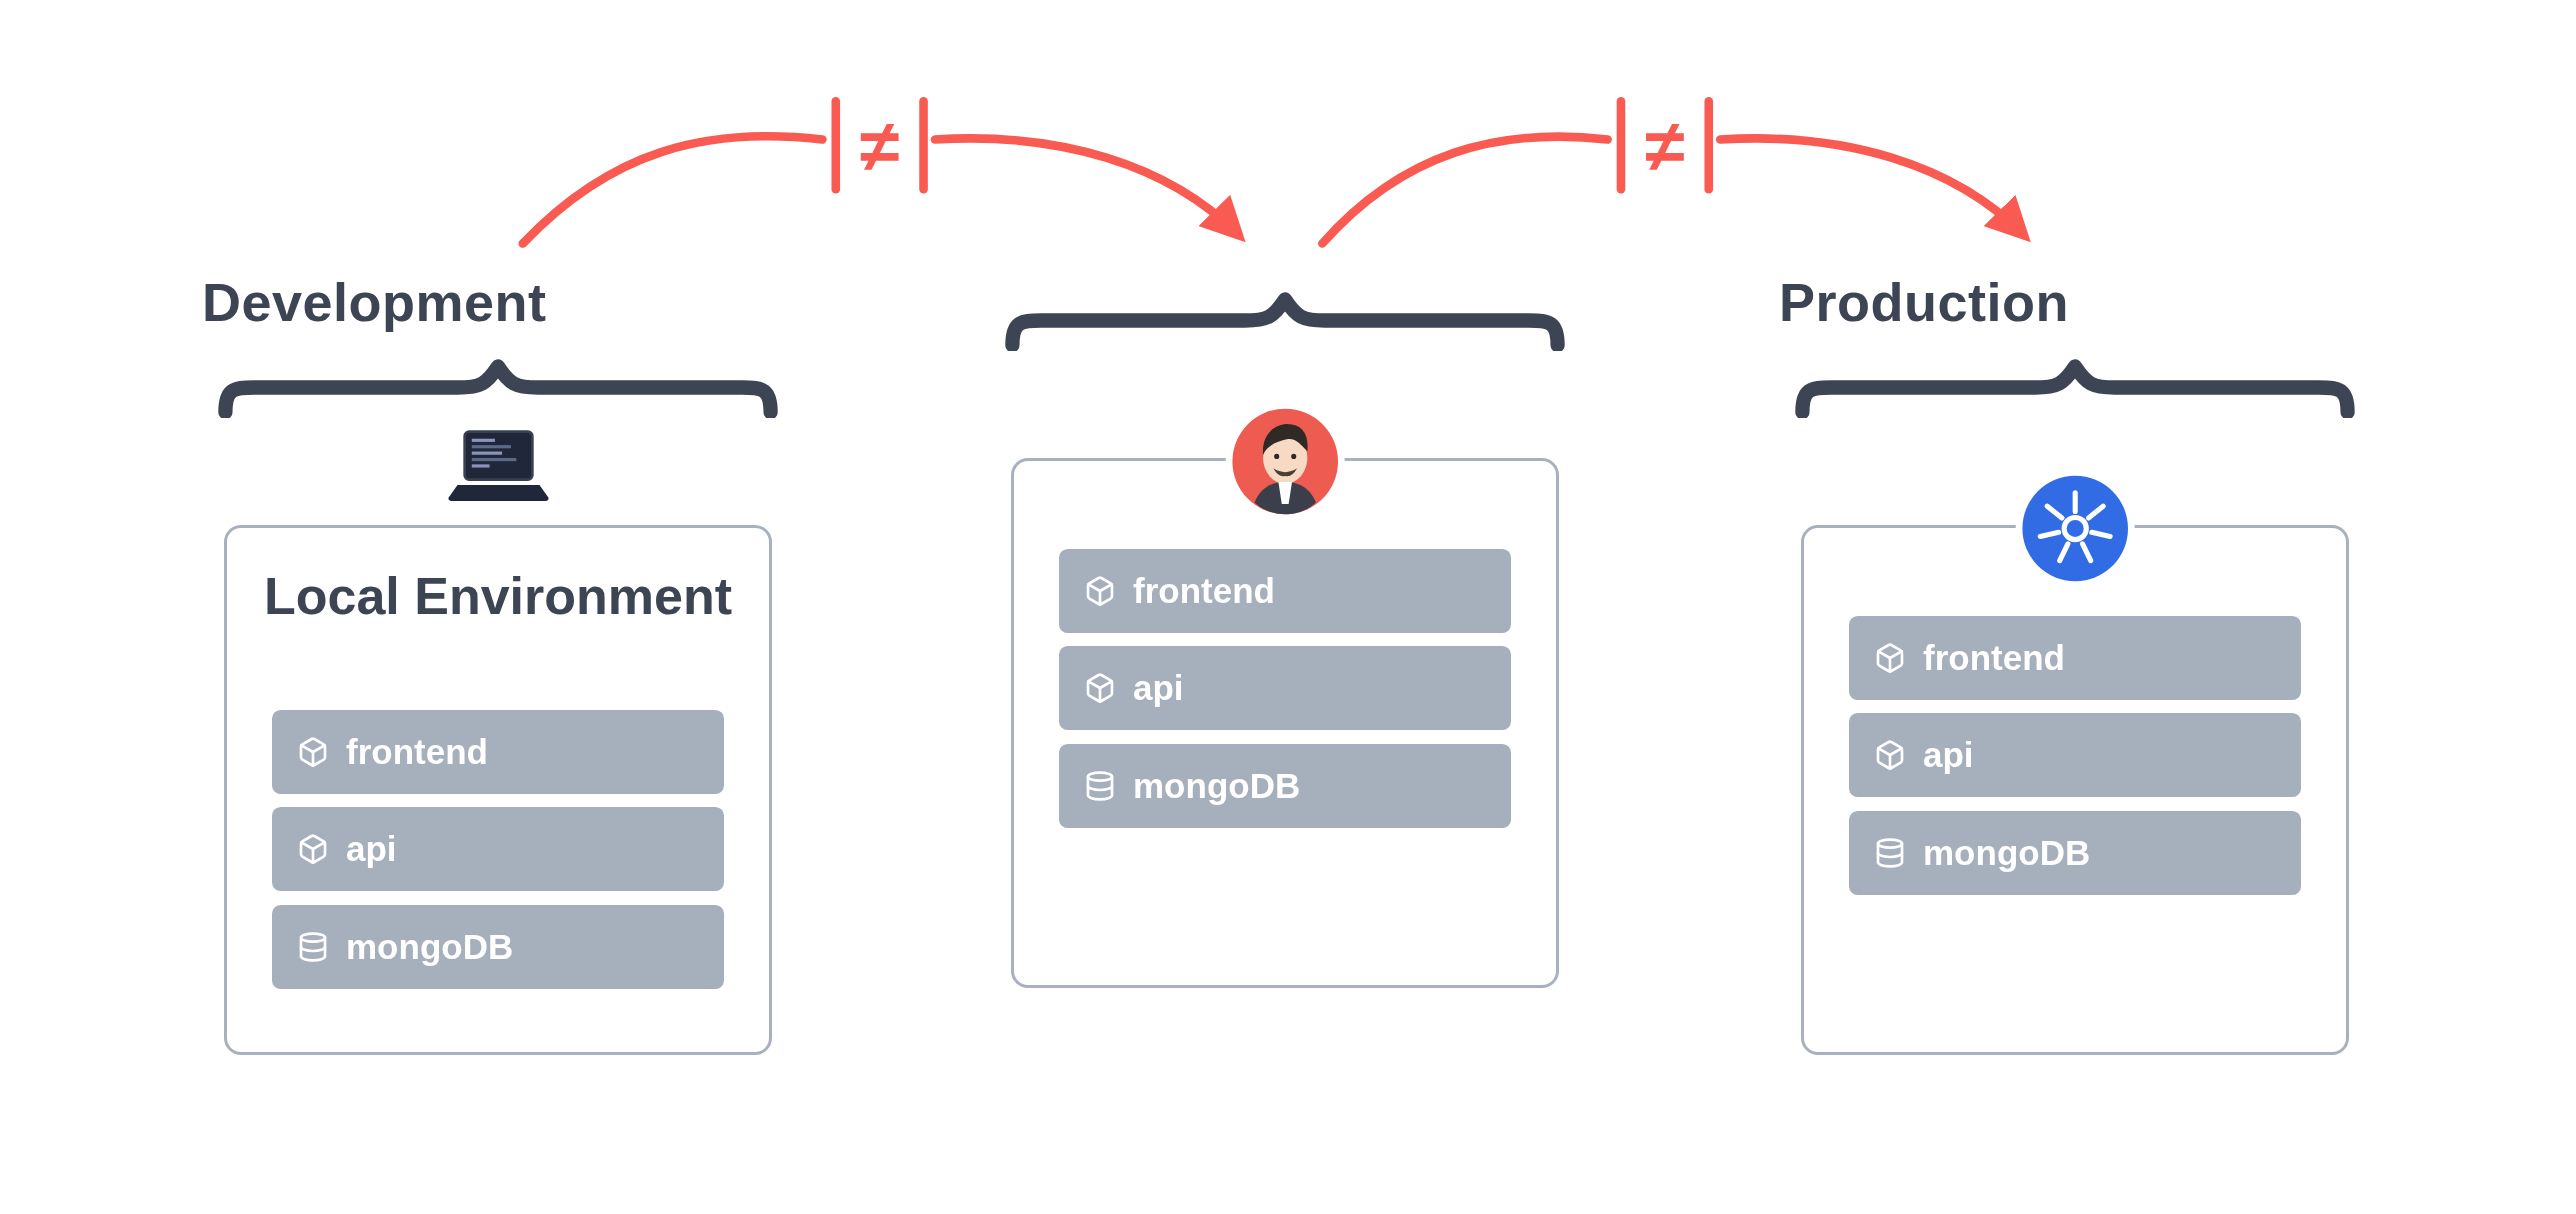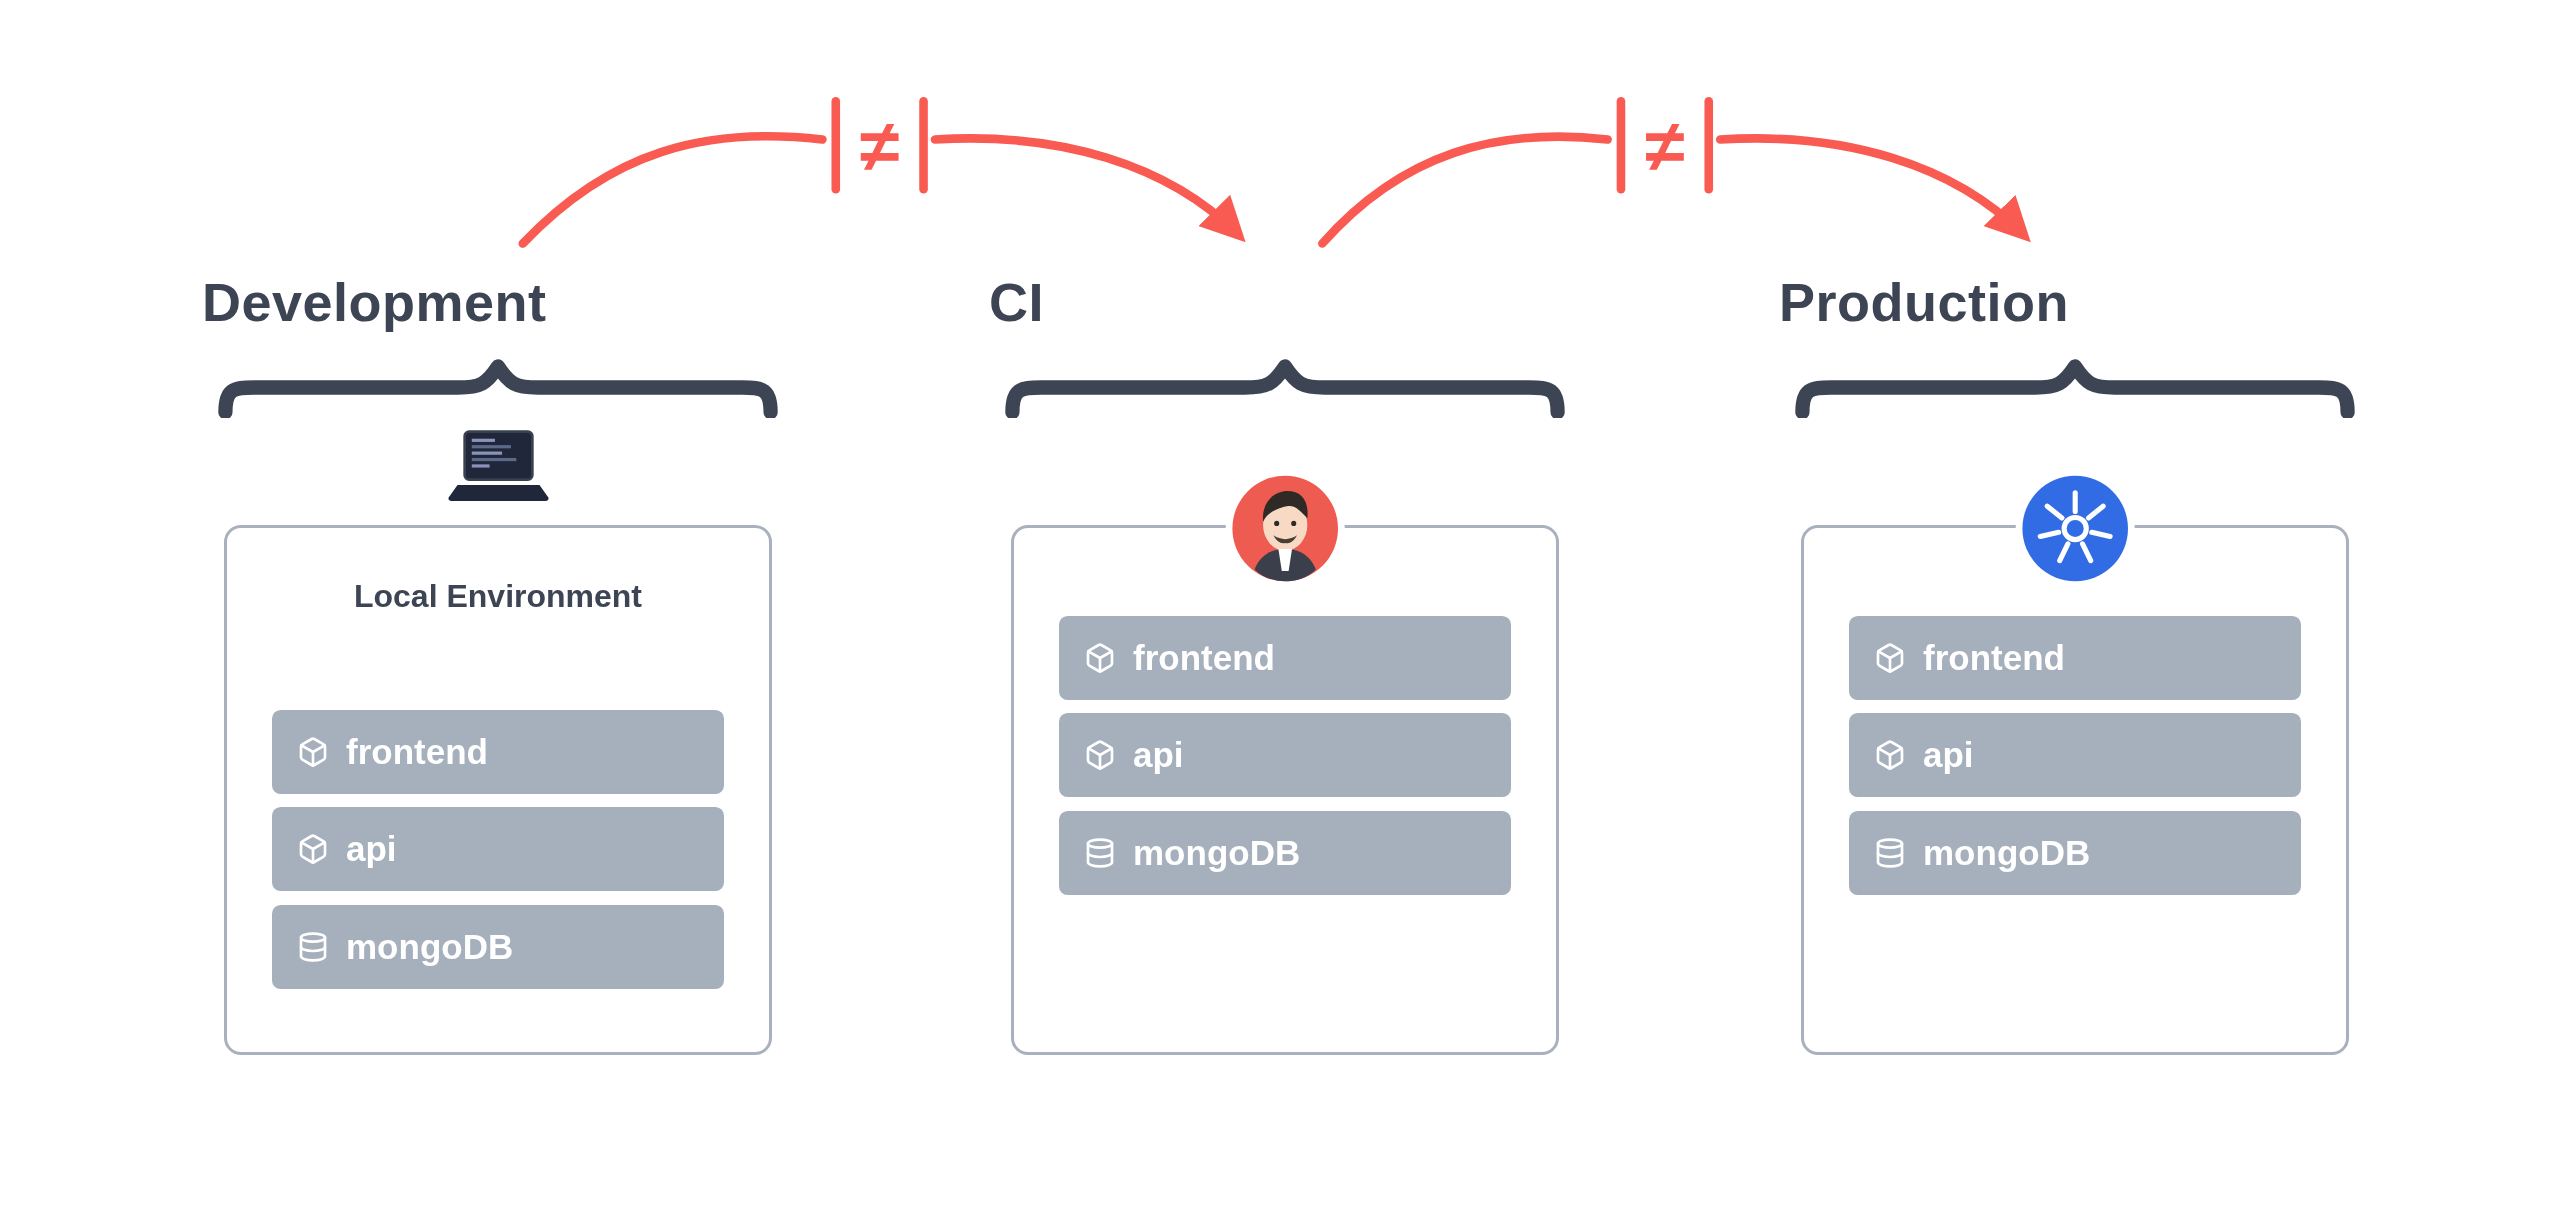--- a/index.html
+++ b/index.html
@@ -39,21 +39,21 @@
   .card{
     position:relative;width:548px;height:530px;margin:0 auto;
     border:3.8px solid var(--card-border);border-radius:17px;background:#fff;
   }
   .card-icon{
     position:absolute;left:50%;transform:translateX(-50%);
     background:#fff;border-radius:50%;padding:4.8px;top:-59px;line-height:0;
   }
   .card-icon.laptop{top:-99px;border-radius:7.6px;padding:0 9.5px;}
   .card-title{
-    margin-top:42px;text-align:center;font-size:32px;font-weight:700;
+    margin-top:42px;text-align:center;font-size:52px;font-weight:700;
     color:var(--dark);line-height:52px;
   }
   .items{margin-top:84px;padding:4px 45px;}
   .item{
     display:flex;align-items:center;gap:17px;height:84px;margin-bottom:13.4px;
     background:var(--item-bg);border-radius:8.6px;padding-left:25px;
   }
   .item-label{color:#fff;font-size:35px;font-weight:700;}
   svg.item-icon *{stroke:#fff;fill:none;stroke-width:2;stroke-linecap:round;stroke-linejoin:round;}
   .k8s-wheel *{stroke:#fff;fill:none;stroke-width:3;stroke-linecap:round;}
@@ -128,21 +128,20 @@
             <path d="M3 5v14c0 1.66 4 3 9 3s9-1.34 9-3V5"></path>
           </svg>
           <span class="item-label">mongoDB</span>
         </div>
       </div>
     </div>
   </div>
 </div>
 
 <div class="column col-ci">
-  <div class="col-header">CI</div>
   <svg class="brace" width="572" height="61" viewBox="0 0 600 64">
     <path d="M14 58 C14 34 22 32 44 32 L258 32 C282 32 288 28 300 10 C312 28 318 32 342 32 L556 32 C578 32 586 34 586 58" fill="none" stroke-width="15" stroke-linecap="round" stroke-linejoin="round"></path>
   </svg>
   <div class="card-wrap">
     <div class="card">
       <div class="card-icon">
         <svg width="109" height="109" viewBox="0 0 64 64">
           <circle cx="32" cy="32" r="31" fill="#ee5b50"></circle>
           <ellipse cx="32" cy="30" rx="13" ry="15" fill="#f7d9c4"></ellipse>
           <path d="M19 28 C18 14 28 10 33 10 C42 10 46 16 45 26 C41 22 38 18 33 19 C28 20 22 22 19 28 Z" fill="#2f2a26"></path>

